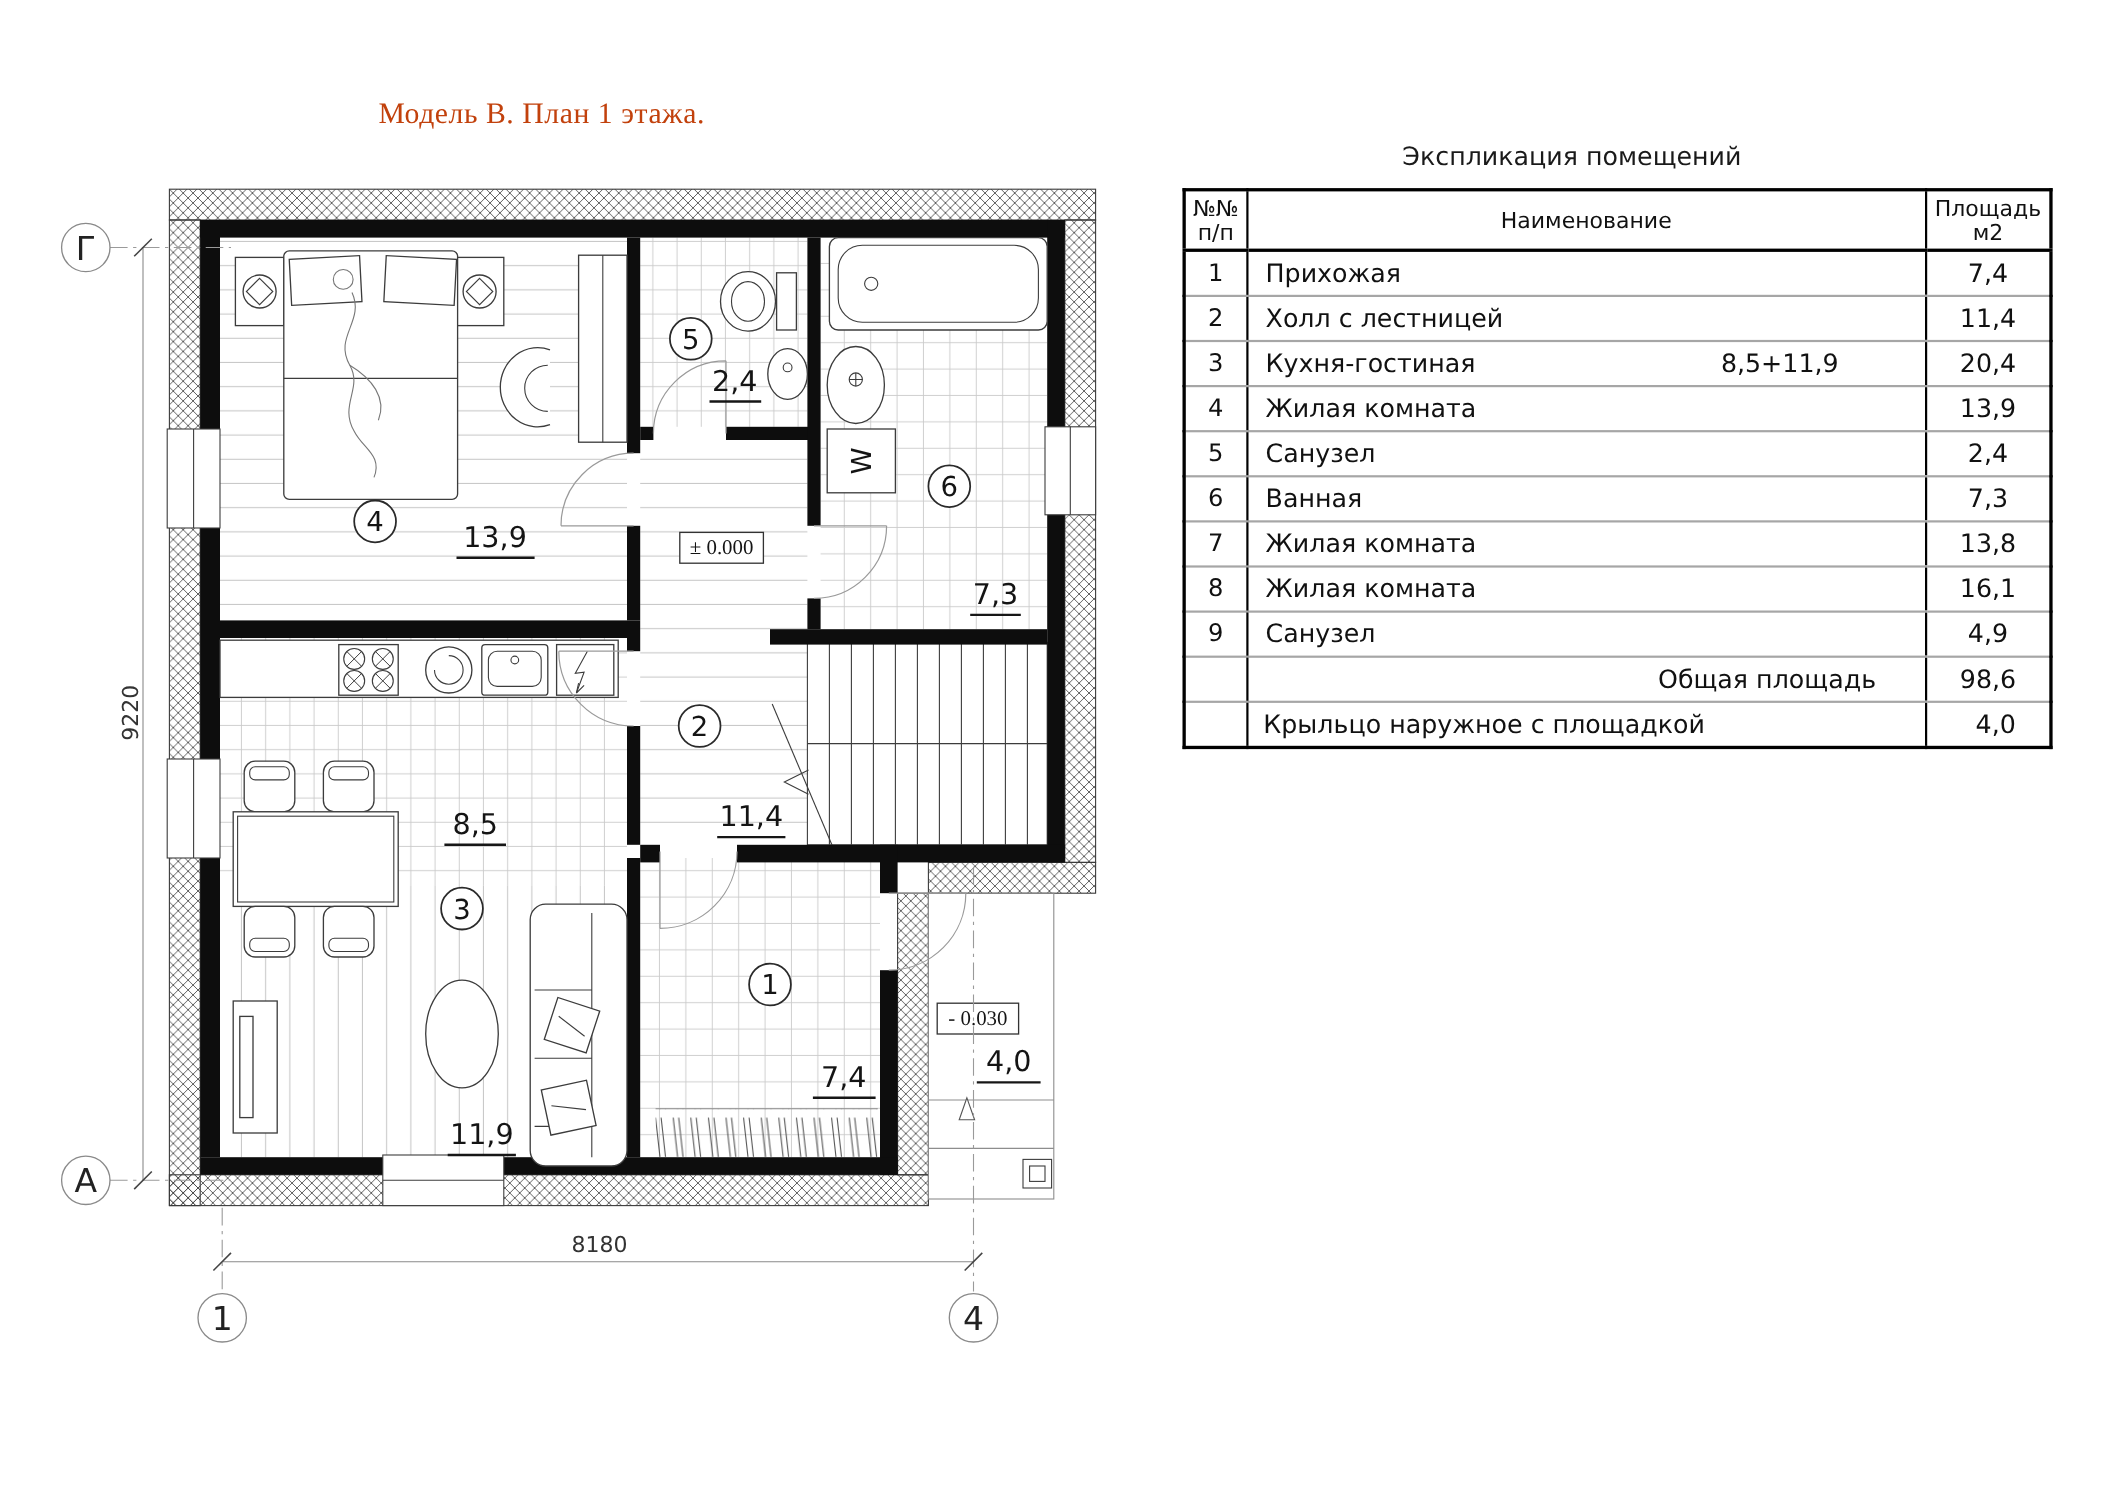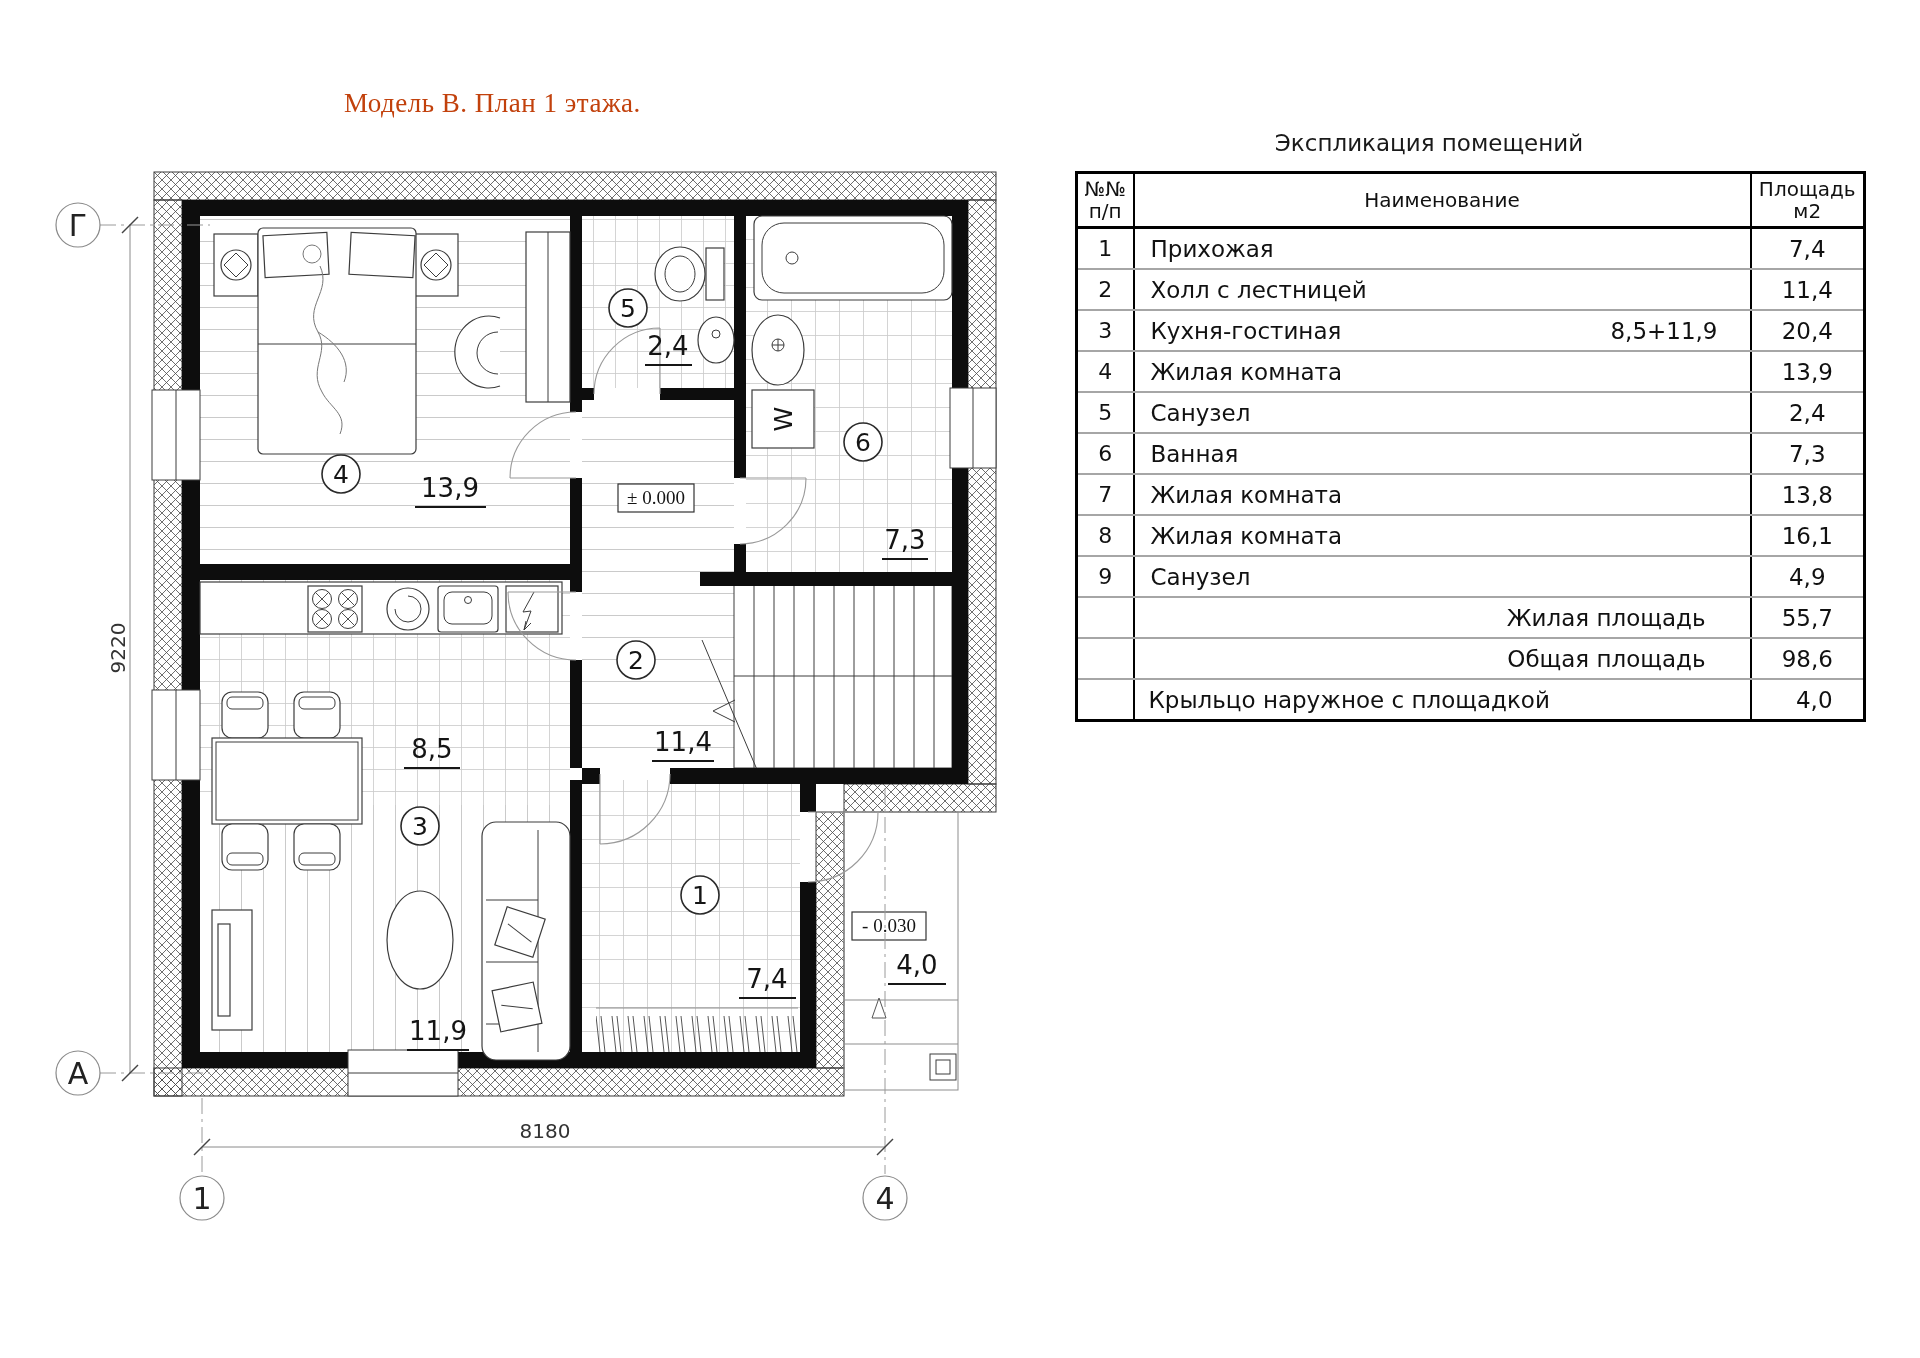--- a/index.html
+++ b/index.html
@@ -34,21 +34,21 @@
   .spec table{border-collapse:collapse;table-layout:fixed;width:788px;border:3px solid #000;}
   .spec th{font-weight:normal;font-size:20px;line-height:1.12;border-bottom:3px solid #000;
            height:52px;vertical-align:middle;text-align:center;padding:0;}
   .spec td{height:39px;border-bottom:2px solid #a6a6a6;font-size:23px;vertical-align:middle;padding:0;}
   .spec tr:last-child td{border-bottom:none;padding-left:14px;}
   .col-num{border-right:2px solid #000;}
   .col-area{border-left:2px solid #000;}
   .spec td.col-num{text-align:center;font-size:22px;}
   .spec td.col-area{text-align:center;}
   .spec td.col-name{padding-left:16px;}
-  .spec td.col-name .note{float:right;margin-right:32px;}
+  .spec td.col-name .note{float:right;margin-right:78px;}
   .spec tr.sum td.col-name{text-align:right;padding-right:44px;}
 </style>
 </head>
 <body>
 
 <div class="page-title">Модель В. План 1 этажа.</div>
 
 <svg class="plan-svg" width="1060" height="1260" viewBox="0 0 1060 1260">
   <defs>
     <pattern id="hatch" patternUnits="userSpaceOnUse" width="9" height="9">
@@ -407,25 +407,20 @@
         <td class="col-name"><span class="note"></span><span>Жилая комната</span></td>
         <td class="col-area">16,1</td>
       </tr>
       <tr>
         <td class="col-num">9</td>
         <td class="col-name"><span class="note"></span><span>Санузел</span></td>
         <td class="col-area">4,9</td>
       </tr>
       <tr class="sum">
         <td class="col-num"></td>
-        <td class="col-name"><span>Жилая площадь</span></td>
-        <td class="col-area">55,7</td>
-      </tr>
-      <tr class="sum">
-        <td class="col-num"></td>
         <td class="col-name"><span>Общая площадь</span></td>
         <td class="col-area">98,6</td>
       </tr>
       <tr>
         <td class="col-num"></td>
         <td class="col-name"><span>Крыльцо наружное с площадкой</span></td>
         <td class="col-area">4,0</td>
       </tr>
     </tbody>
   </table>

